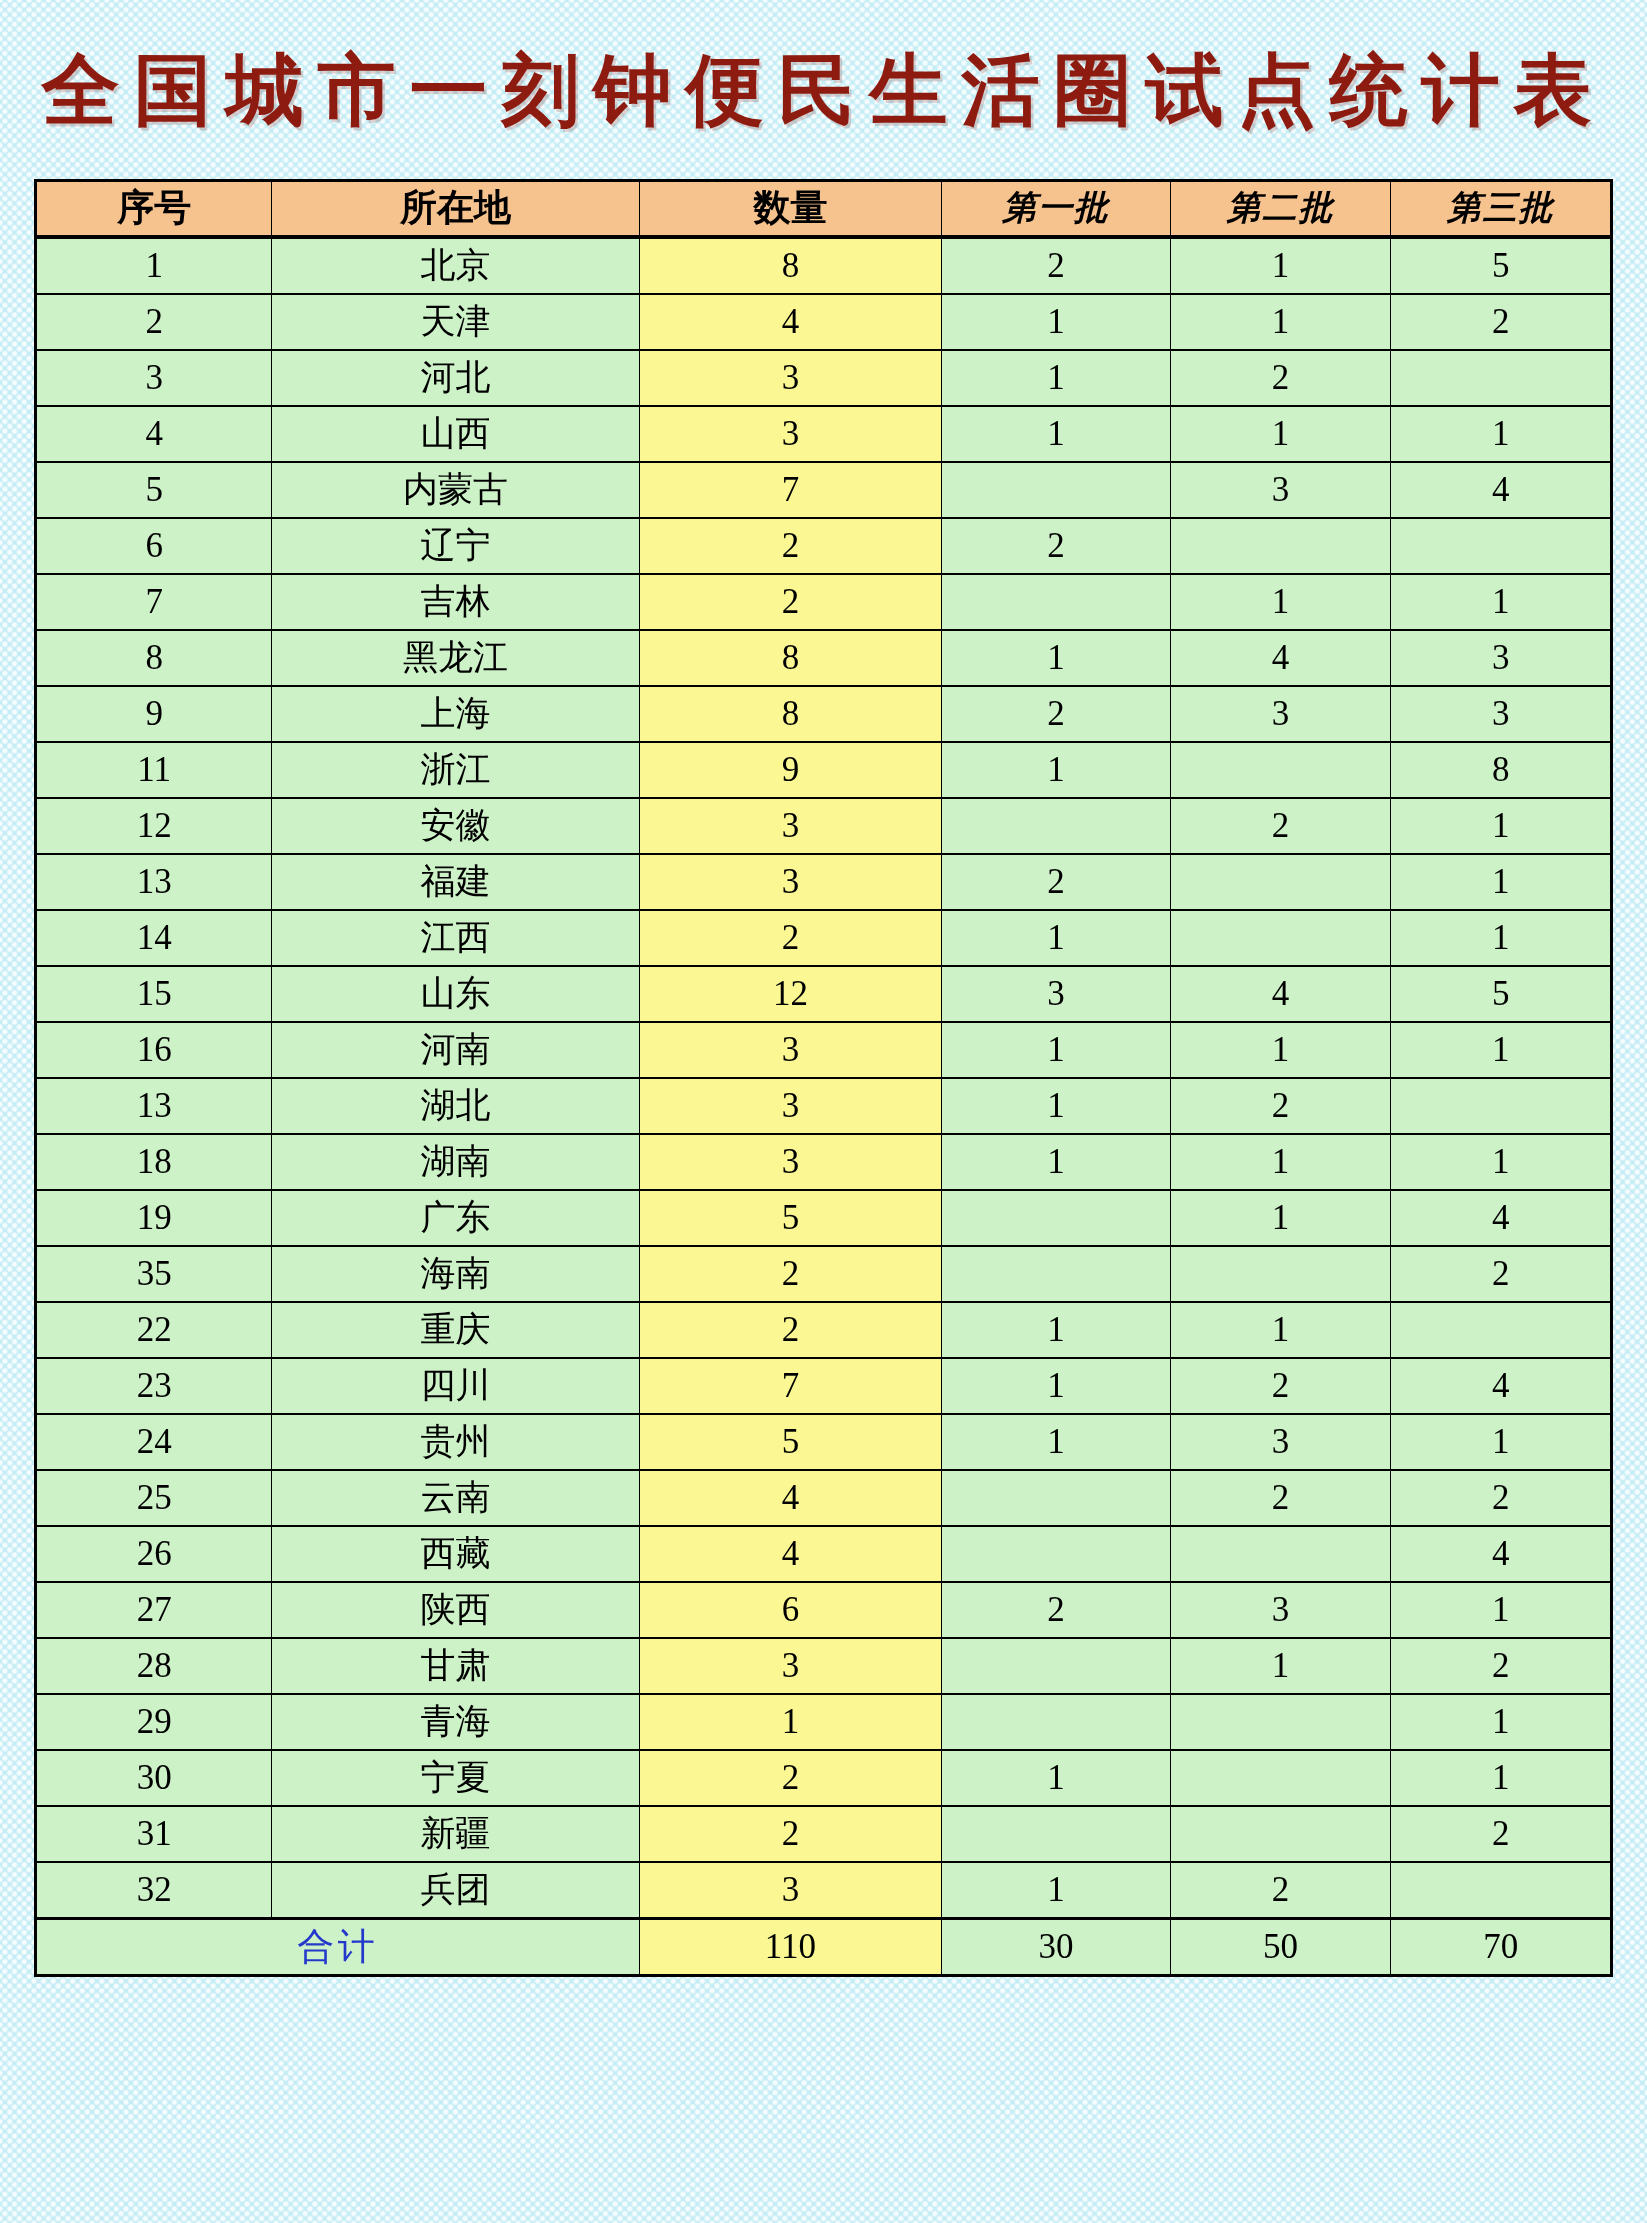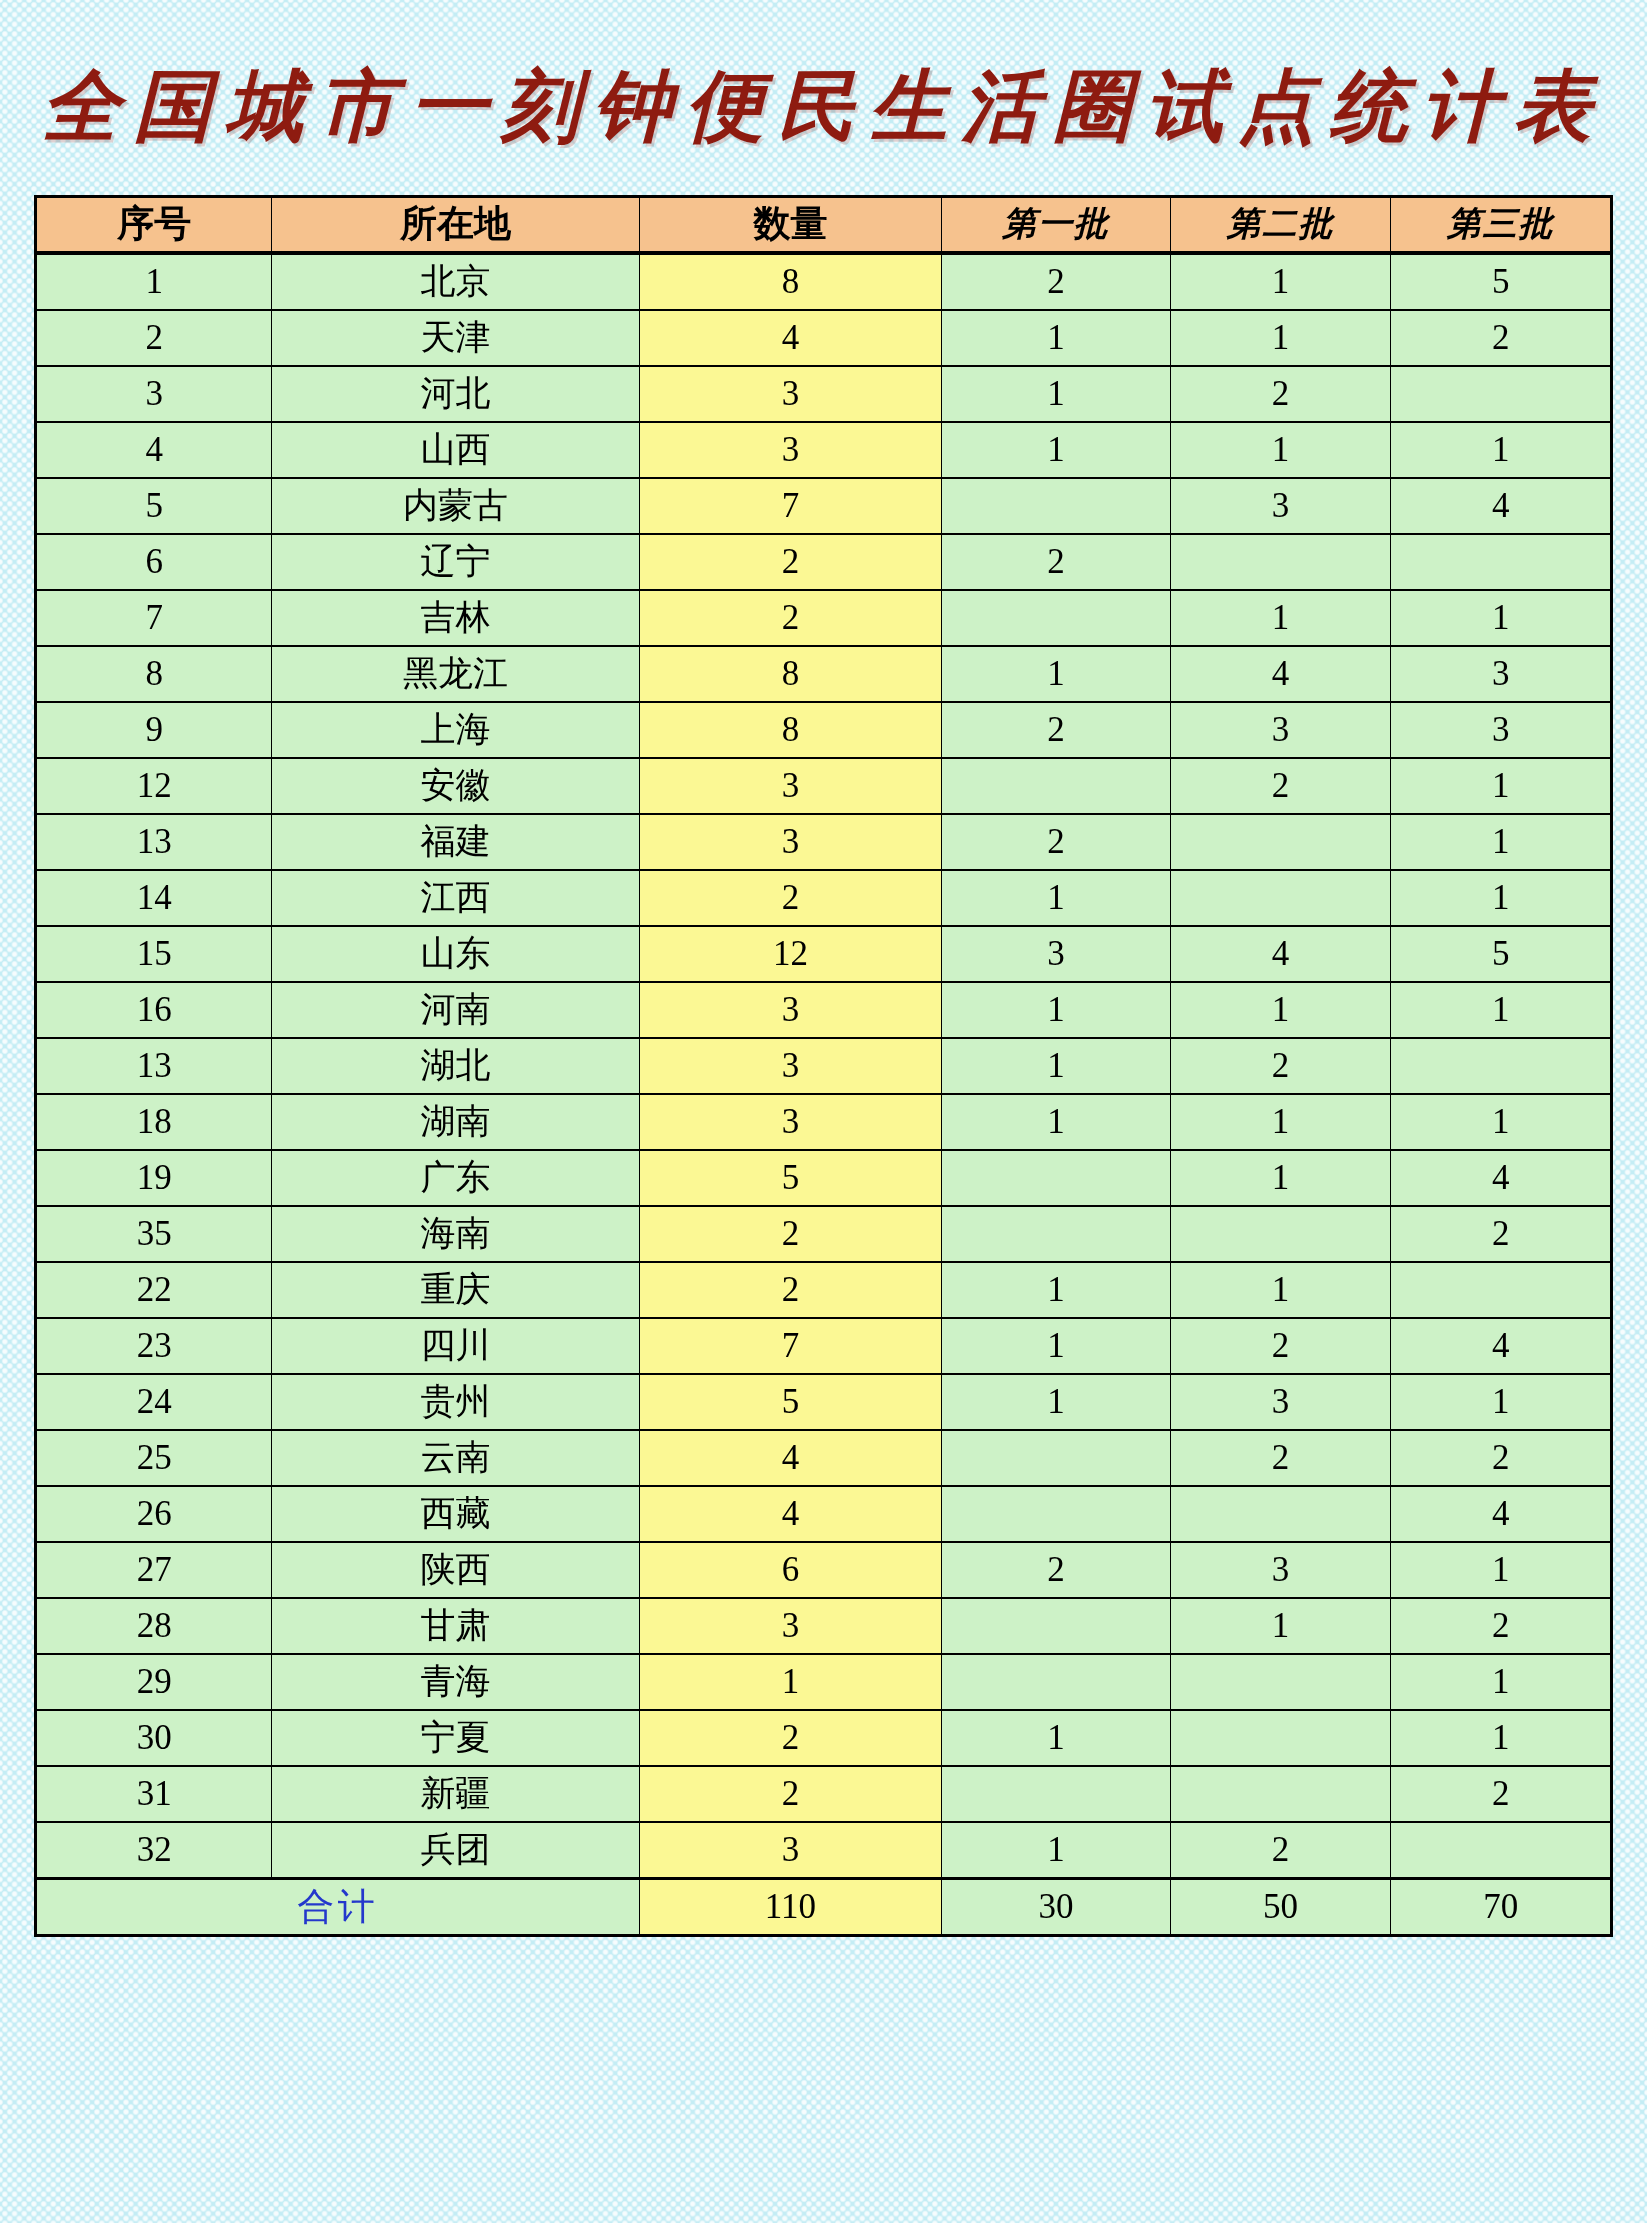--- a/index.html
+++ b/index.html
@@ -10,28 +10,27 @@
     background-color: var(--background, #C4EDF5);
     background-image:
       radial-gradient(circle, rgba(255,255,255,0.85) 1.8px, rgba(255,255,255,0) 3.5px),
       radial-gradient(circle, rgba(255,255,255,0.85) 1.8px, rgba(255,255,255,0) 3.5px);
     background-size: 9.7px 9.7px;
     background-position: 0 0, 4.9px 4.9px;
     font-family: "Liberation Serif", "DejaVu Serif", serif;
     overflow: hidden;
   }
   .title {
-    margin: 16px;
+    margin: 0;
     padding-top: 37px;
     height: 124px;
     text-align: center;
     font-size: 78px;
     line-height: 106px;
     font-weight: bold;
-    font-style: italic;
     letter-spacing: 14px;
     color: var(--title, #8E1B10);
     text-shadow: 2.6px 2.6px 0 rgba(120, 15, 10, 0.18);
     font-family: "DejaVu Serif", "Liberation Serif", serif;
     white-space: nowrap;
   }
   table.stats {
     border-collapse: collapse;
     table-layout: fixed;
     width: 1579px;
@@ -169,20 +168,28 @@
         </tr>
         <tr>
           <td>9</td>
           <td>上海</td>
           <td class="qty">8</td>
           <td>2</td>
           <td>3</td>
           <td>3</td>
         </tr>
         <tr>
+          <td>11</td>
+          <td>浙江</td>
+          <td class="qty">9</td>
+          <td>1</td>
+          <td></td>
+          <td>8</td>
+        </tr>
+        <tr>
           <td>12</td>
           <td>安徽</td>
           <td class="qty">3</td>
           <td></td>
           <td>2</td>
           <td>1</td>
         </tr>
         <tr>
           <td>13</td>
           <td>福建</td>

